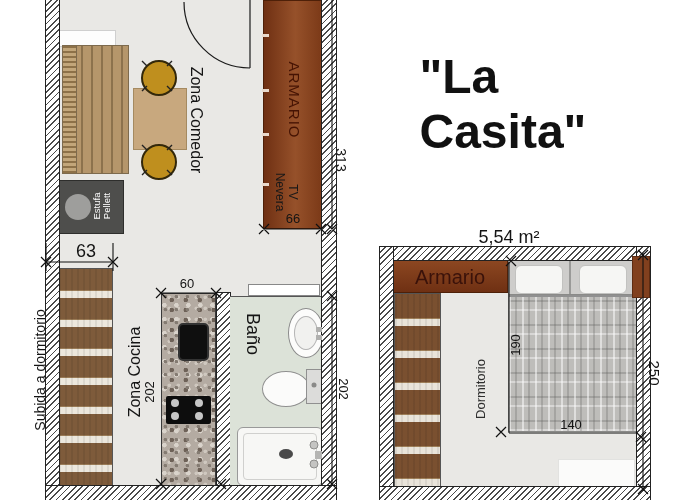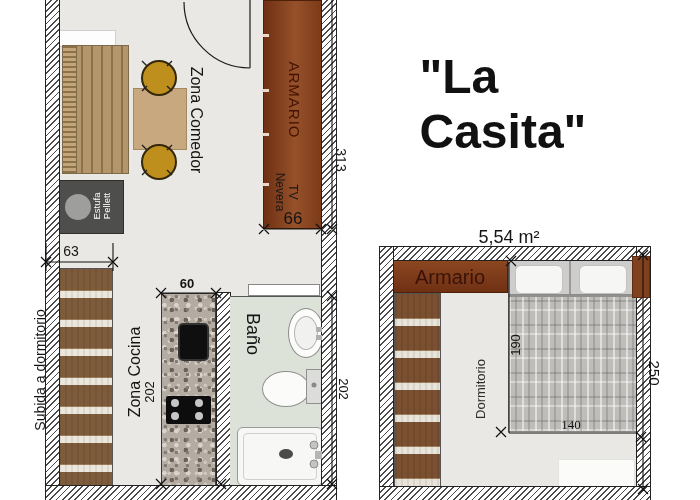--- a/index.html
+++ b/index.html
@@ -89,36 +89,36 @@
       <div class="shelf-mark" style="top:88px;"></div>
       <div class="shelf-mark" style="top:132px;"></div>
       <div class="shelf-mark" style="top:182px;"></div>
     </div>
   </div>
   <div class="lbl cw" style="left:294px;top:100px;font-size:15px;letter-spacing:1px;color:#451303;">ARMARIO</div>
   <div class="lbl cw" style="left:286px;top:192px;font-size:12px;text-align:center;color:#181818;">
     <div>TV</div>
     <div>Nevera</div>
   </div>
-  <div class="lbl hz" style="left:293px;top:219px;font-size:17px;">66</div>
+  <div class="lbl hz" style="left:293px;top:219px;font-size:13px;">66</div>
   <div class="lbl cw" style="left:341px;top:160px;font-size:14px;">313</div>
 
   <div class="estufa">
     <div class="estufa-circle"></div>
   </div>
   <div class="lbl ccw" style="left:102px;top:206px;font-size:9.5px;color:#fff;text-align:center;">
     <div>Estufa</div>
     <div>Pellett</div>
   </div>
 
-  <div class="lbl hz" style="left:71px;top:251px;font-size:14px;">63</div>
+  <div class="lbl hz" style="left:86px;top:251px;font-size:18px;">63</div>
   <div class="stairs1"></div>
   <div class="lbl ccw" style="left:40px;top:370px;font-size:14px;z-index:30;">Subida a dormitorio</div>
 
-  <div class="lbl hz" style="left:187px;top:284px;font-size:13px;font-weight:bold;">60</div>
+  <div class="lbl hz" style="left:187px;top:284px;font-size:13px;">60</div>
   <div class="counter">
     <div class="ksink"></div>
     <div class="stove">
       <div class="burner" style="left:5px;top:3px;"></div>
       <div class="burner" style="left:5px;top:16px;"></div>
       <div class="burner" style="left:29px;top:3px;"></div>
       <div class="burner" style="left:29px;top:16px;"></div>
     </div>
   </div>
   <div class="lbl ccw" style="left:135px;top:372px;font-size:16px;">Zona Cocina</div>
@@ -157,21 +157,21 @@
   <div class="bed-head">
     <div class="pillow" style="left:6px;"></div>
     <div class="pillow" style="left:70px;"></div>
     <div class="pillow-div"></div>
   </div>
   <div class="blanket"></div>
   <div class="bedside"></div>
   <div class="mat"></div>
 
   <div class="lbl ccw" style="left:516px;top:345px;font-size:13px;z-index:41;">190</div>
-  <div class="lbl hz" style="left:571px;top:425px;font-size:13px;z-index:41;font-family:Liberation Serif, serif;">140</div>
+  <div class="lbl hz" style="left:571px;top:425px;font-size:13px;z-index:41;">140</div>
   <div class="lbl cw" style="left:654px;top:373px;font-size:15px;z-index:41;">250</div>
 
   <div class="wall" style="left:380px;top:247px;width:270px;height:13px;"></div>
   <div class="wall" style="left:380px;top:247px;width:13px;height:253px;"></div>
   <div class="wall" style="left:637px;top:247px;width:13px;height:253px;"></div>
   <div class="wall" style="left:380px;top:487px;width:270px;height:13px;"></div>
 
   <svg class="overlay" viewBox="0 0 700 500">
     <g stroke="#1a1a1a" stroke-width="1.2" fill="none">
       <line x1="250" y1="0" x2="250" y2="68"></line>

